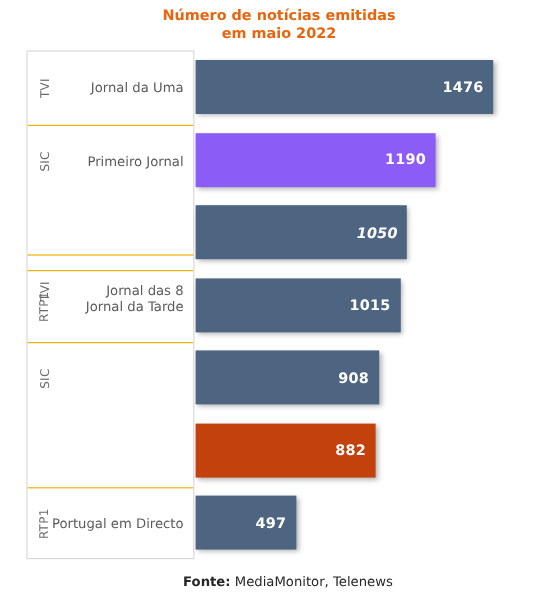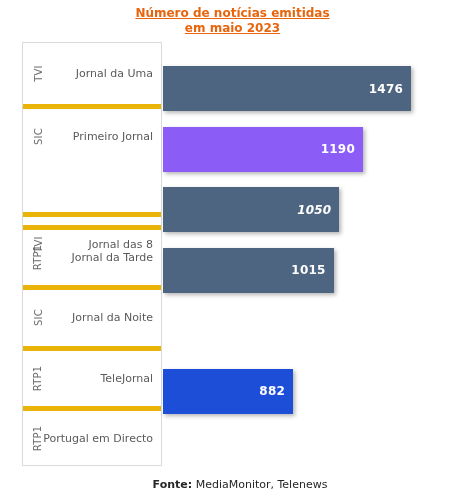--- a/index.html
+++ b/index.html
@@ -26,21 +26,20 @@
     position: absolute;
     left: 0;
     top: 6px;
     width: 465px;
     text-align: center;
     color: #E8650D;
     font-size: 12px;
     font-weight: bold;
     line-height: 15px;
     letter-spacing: 0px;
-    text-decoration: underline;
   }
   .chart-title .t-line {
     display: block;
   }
 
   
   .plot {
     position: absolute;
     left: 22px;
     top: 42px;
@@ -62,21 +61,21 @@
   }
 
   .row {
     position: absolute;
     left: 0;
     width: 100%;
     height: 60.5px;
     box-sizing: border-box;
   }
   .row + .row {
-    border-top: 5px solid #eab308;
+    border-top: 1px solid #eab308;
   }
 
   .row-channel {
     position: absolute;
     left: 0px;
     top: 0;
     width: 30px;
     height: 100%;
     display: flex;
     align-items: center;
@@ -124,21 +123,20 @@
     left: 0;
     top: 8px;
     height: 45px;
     background: #4E6581;
     box-shadow: 2px 2px 4px rgba(90,90,90,0.45);
     display: flex;
     align-items: center;
     justify-content: flex-end;
     box-sizing: border-box;
     padding-right: 8px;
-    margin-top: 16px;
   }
   .bar-value {
     color: #ffffff;
     font-size: 12px;
     font-weight: bold;
     letter-spacing: 0.2px;
     white-space: nowrap;
   }
 
   
@@ -155,21 +153,21 @@
     font-weight: bold;
   }
 </style>
 </head>
 <body>
 
 <div id="chart-root">
 
   <div class="chart-title" style="color: rgb(232, 101, 13);">
     <span class="t-line">Número de notícias emitidas</span>
-    <span class="t-line">em maio 2023</span>
+    <span class="t-line">em maio 2022</span>
   </div>
 
   <div class="plot">
 
     <div class="label-table">
 
       <div class="row" style="top:0px;">
         <div class="row-channel">
           <span>TVI</span>
         </div>
@@ -194,29 +192,22 @@
         <div class="row-channel">
           <span>RTP1</span>
         </div>
         <div class="row-program">Jornal da Tarde</div>
       </div>
 
       <div class="row" style="top:242px;">
         <div class="row-channel">
           <span>SIC</span>
         </div>
-        <div class="row-program">Jornal da Noite</div>
-      </div>
-
-      <div class="row" style="top:302.5px;">
-        <div class="row-channel">
-          <span>RTP1</span>
-        </div>
-        <div class="row-program">TeleJornal</div>
-      </div>
+      </div>
+
 
       <div class="row" style="top:363px;">
         <div class="row-channel">
           <span>RTP1</span>
         </div>
         <div class="row-program">Portugal em Directo</div>
       </div>
 
     </div>
 
@@ -239,27 +230,37 @@
           <span class="bar-value" style="color: rgb(255, 255, 255); font-style: italic;">1050</span>
         </div>
       </div>
 
       <div class="bar-row" style="top:181.5px;">
         <div class="bar" style="width: 170.542px; background: rgb(78, 101, 129); padding-left: 19px;">
           <span class="bar-value" style="color: rgb(255, 255, 255);">1015</span>
         </div>
       </div>
 
+      <div class="bar-row" style="top:242px;">
+        <div class="bar" style="width: 152.564px; background: rgb(78, 101, 129);">
+          <span class="bar-value" style="color: rgb(255, 255, 255);">908</span>
+        </div>
+      </div>
 
       <div class="bar-row" style="top:302.5px;">
-        <div class="bar" style="width: 130px; background: #1d4ed8;">
+        <div class="bar" style="width: 150px; background: #c2410c;">
           <span class="bar-value" style="color: rgb(255, 255, 255);">882</span>
         </div>
       </div>
 
+      <div class="bar-row" style="top:363px;">
+        <div class="bar" style="width: 83.5068px; background: rgb(78, 101, 129);">
+          <span class="bar-value" style="color: rgb(255, 255, 255);">497</span>
+        </div>
+      </div>
 
     </div>
 
   </div>
 
   <div class="source">
     <span class="src-label">Fonte:</span><span> MediaMonitor, Telenews</span>
   </div>
 
 </div>

